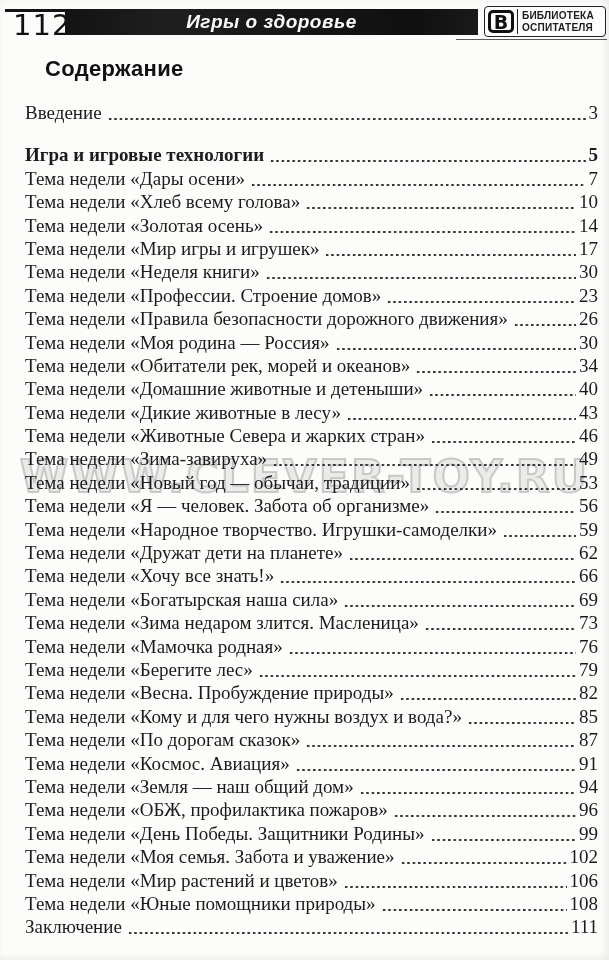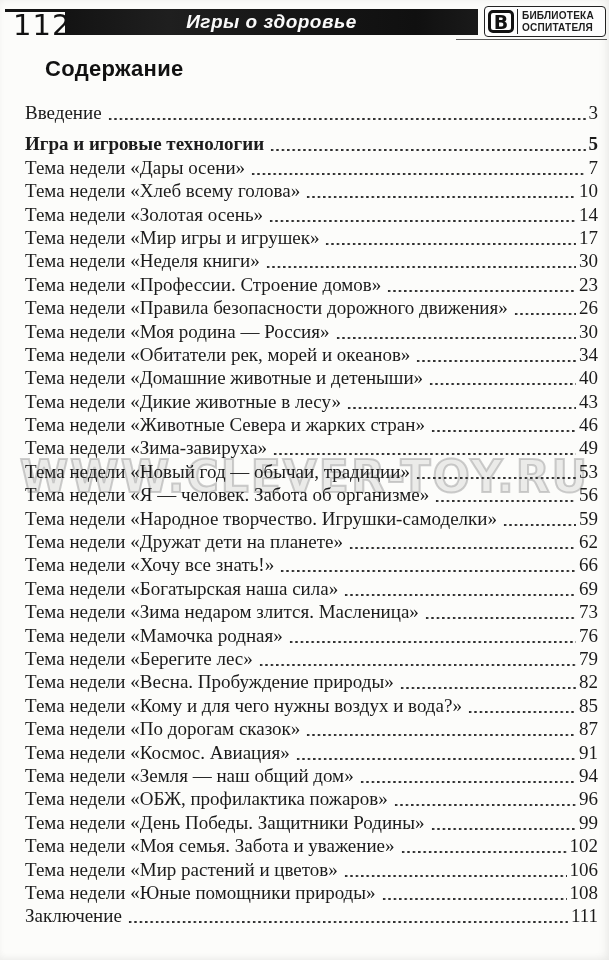--- a/index.html
+++ b/index.html
@@ -74,21 +74,21 @@
 
   
   .toc-list{
     position:absolute;left:25px;top:101px;width:573px;
   }
   .toc-row{
     display:flex;align-items:baseline;
     height:23.4px;line-height:23.4px;
     font-size:19px;white-space:nowrap;
   }
-  .toc-row.bold-row{font-weight:700;margin-top:8px;}
+  .toc-row.bold-row{font-weight:700;margin-top:19px;}
   .toc-title{flex:none;}
   .toc-dots{
     flex:1 1 auto;height:4px;min-width:12px;
     background-image:radial-gradient(circle at 2px 2px, #2e2e2e 1.15px, transparent 1.5px);
     background-size:5.4px 4px;background-repeat:repeat-x;background-position:left bottom;
     margin:0 3px 0 6px;transform:translateY(2px);
   }
   .toc-page{flex:none;}
 </style>
 </head>

